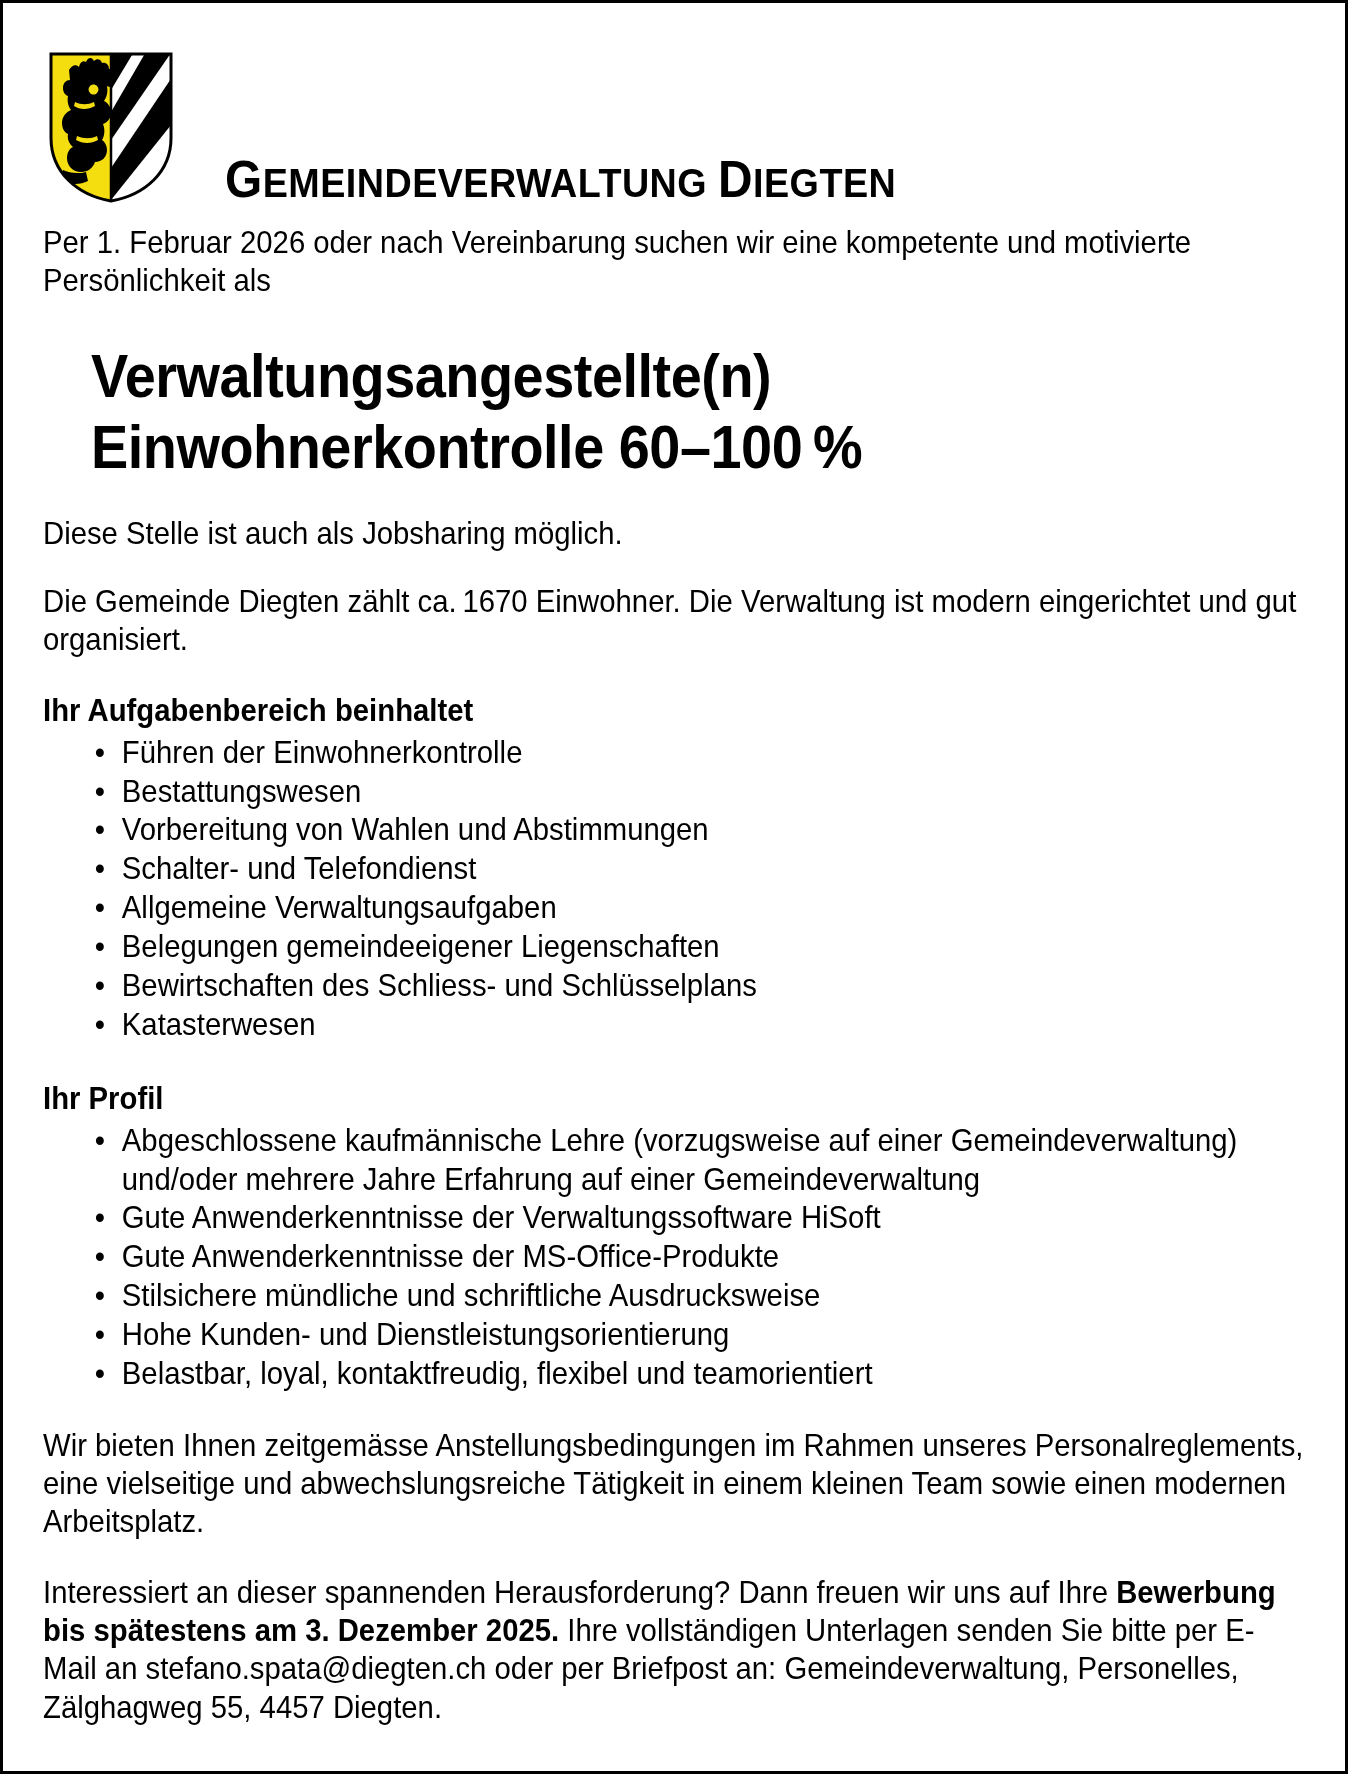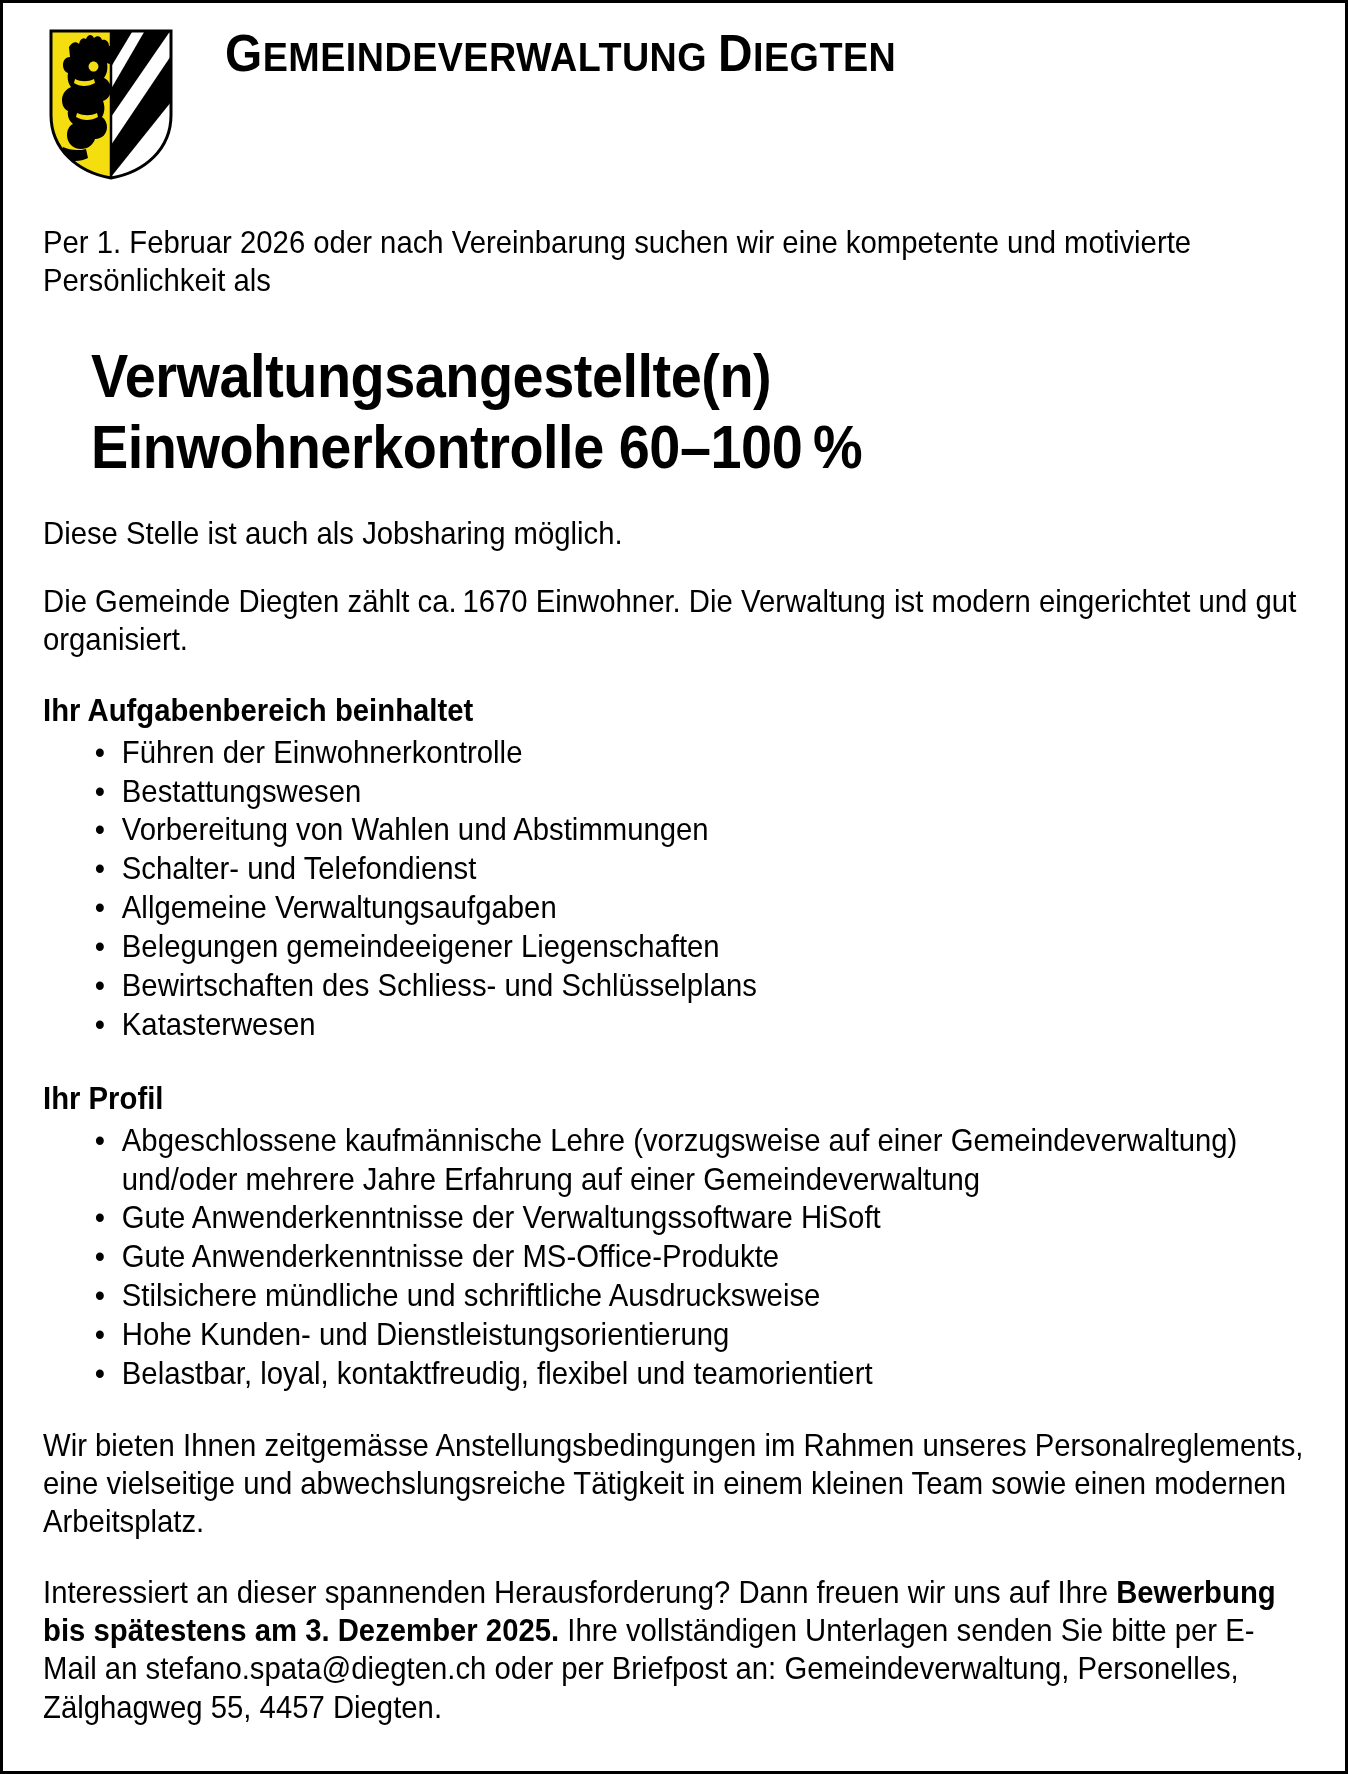--- a/index.html
+++ b/index.html
@@ -22,21 +22,21 @@
     overflow: hidden;
   }
   .inner {
     box-sizing: border-box;
     padding: 24px 40px 10px 40px;
   }
 
   
   .header {
     display: flex;
-    align-items: flex-start;
+    align-items: flex-end;
     height: 178px;
   }
   .crest {
     width: 128px;
     height: 155px;
     flex: 0 0 auto;
     margin-left: 4px;
   }
   .org-name {
     margin-left: 50px;

